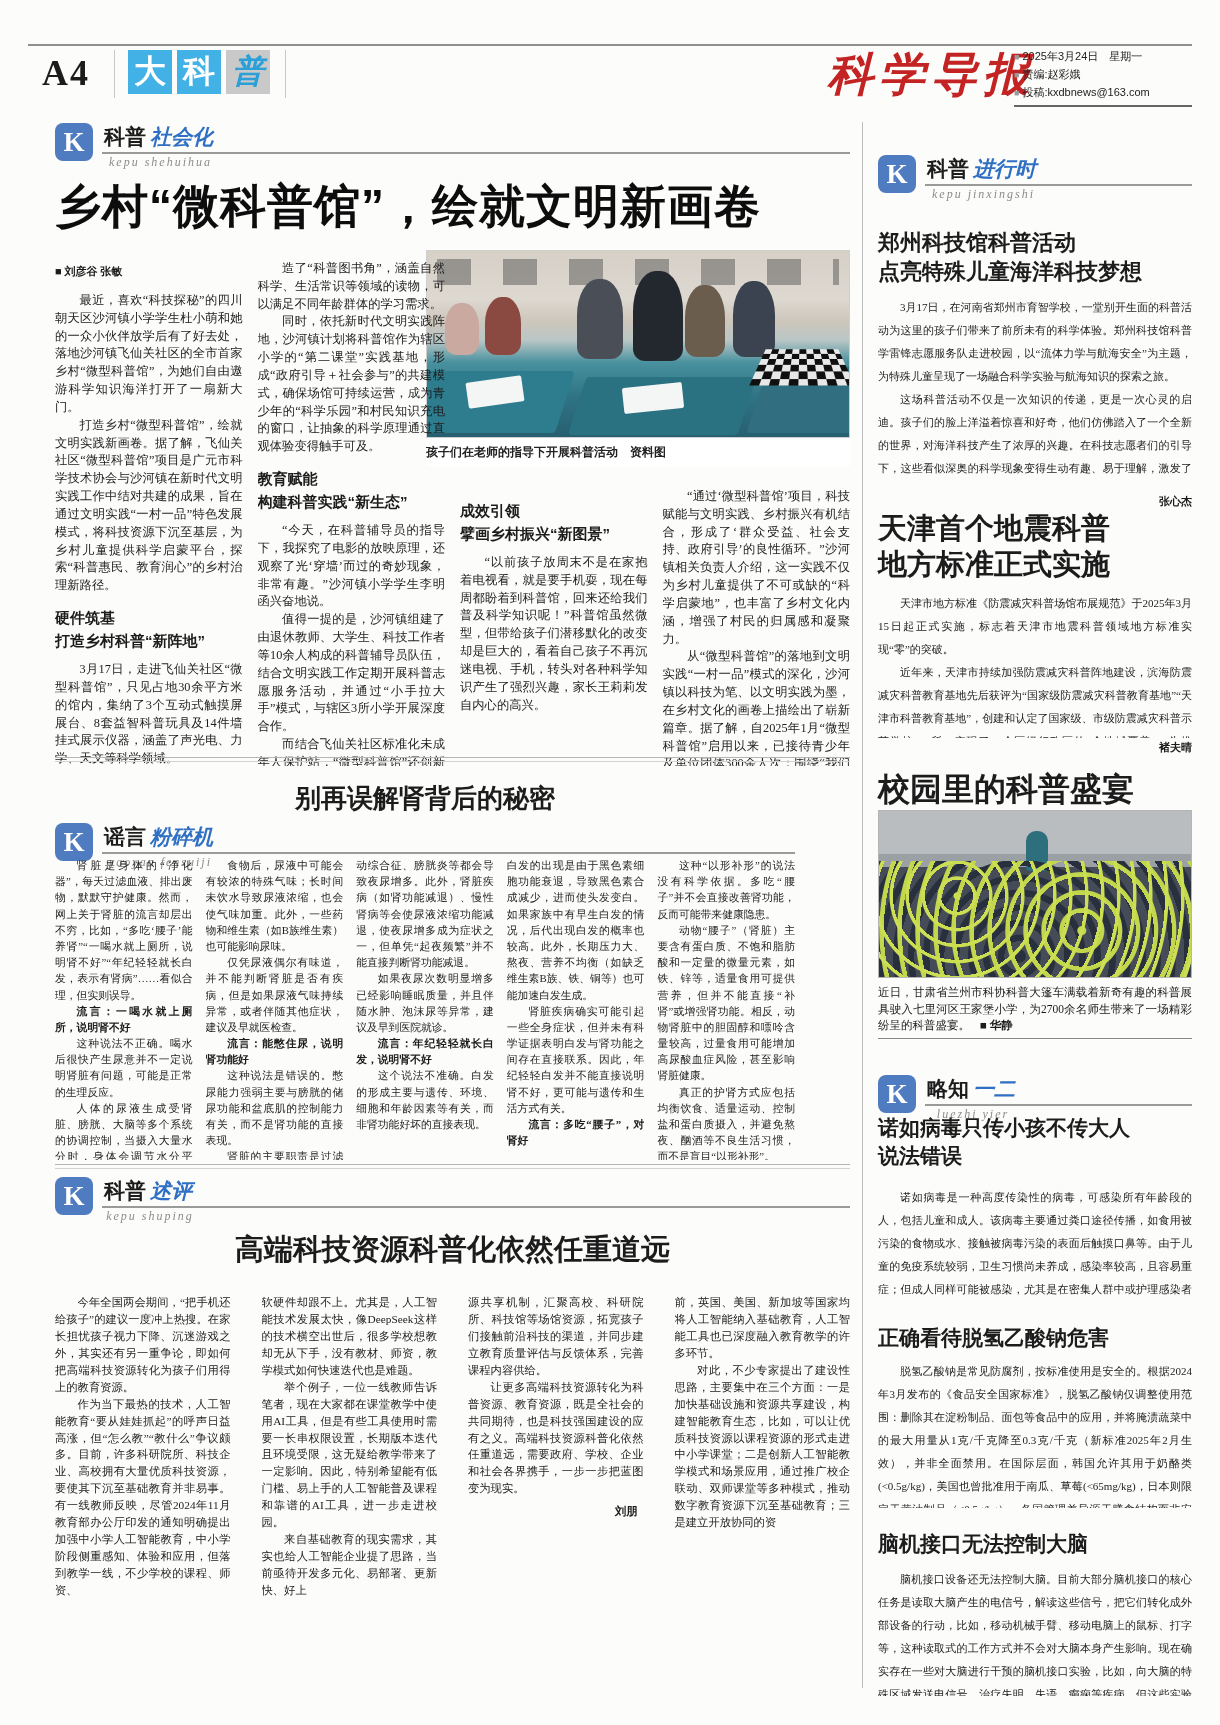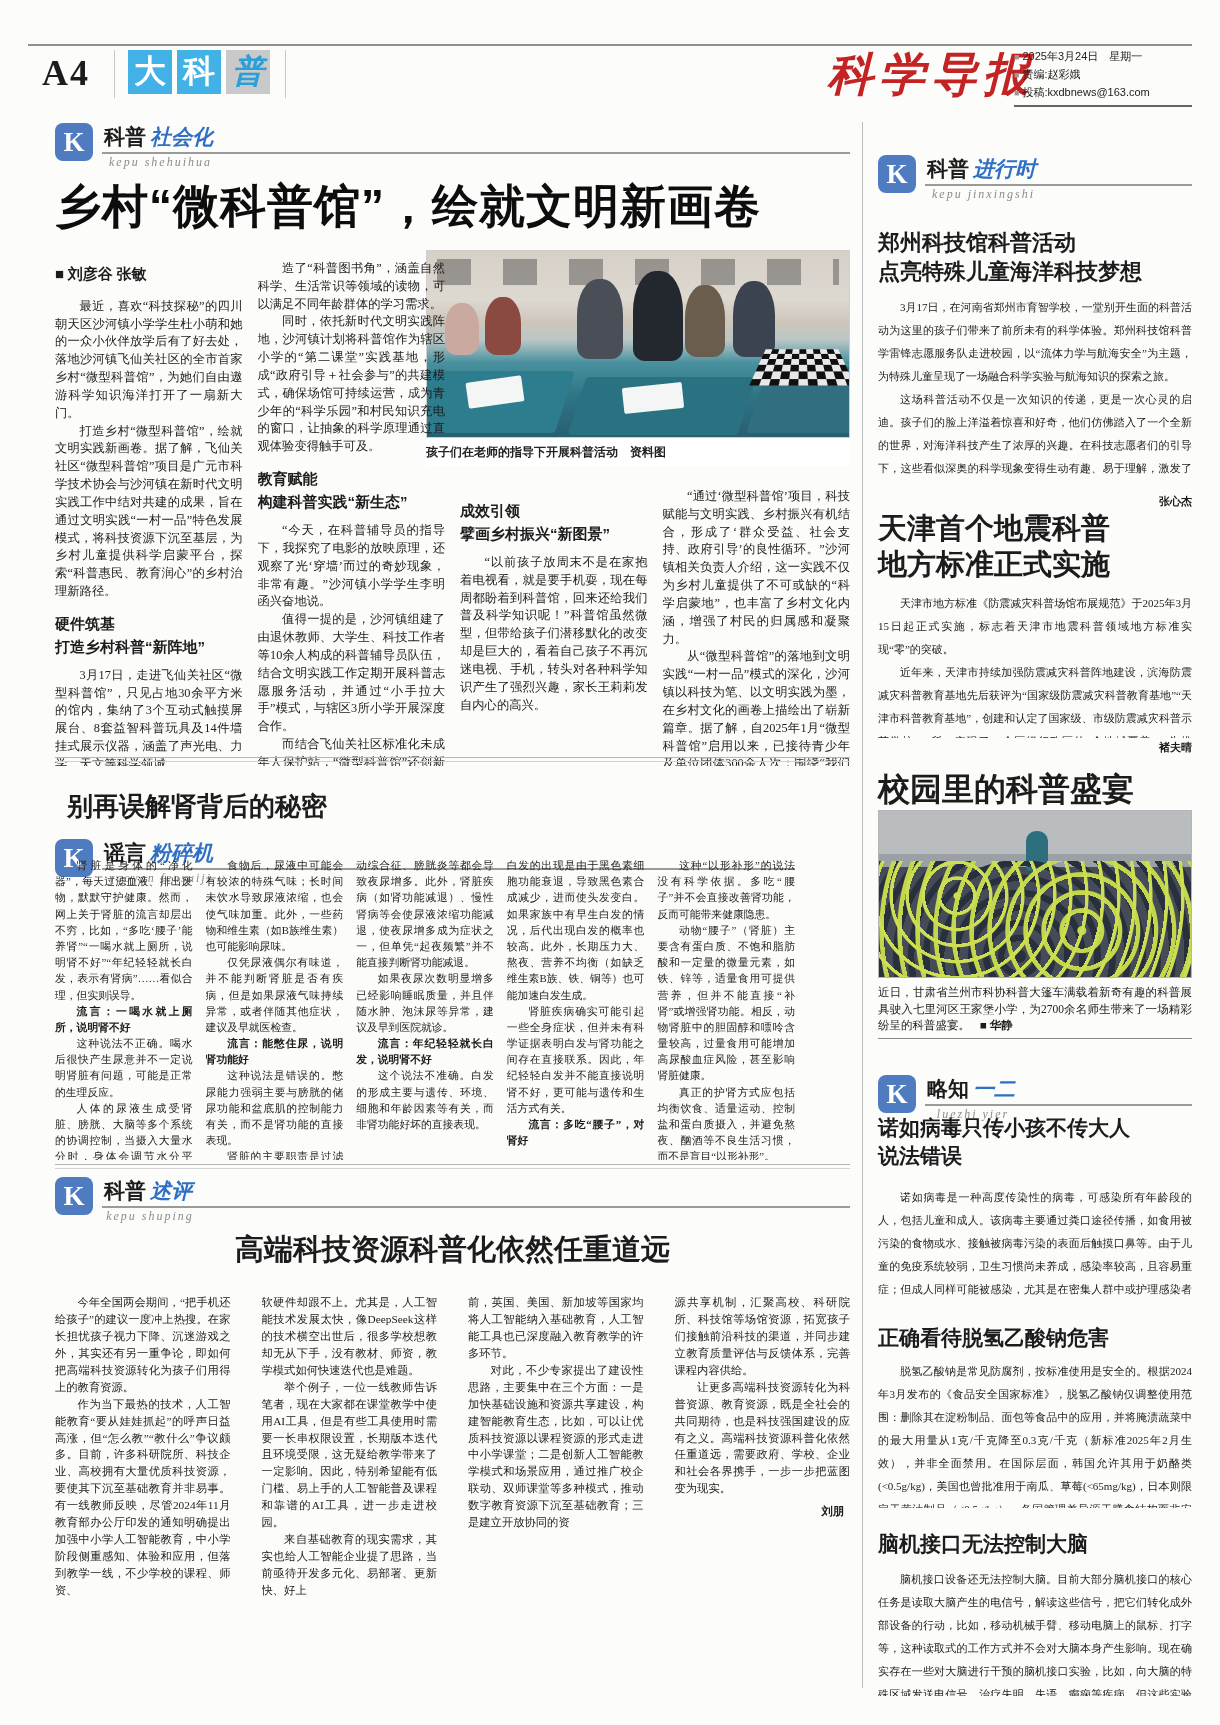--- a/index.html
+++ b/index.html
@@ -29,21 +29,21 @@
   .bt-black{font-weight:bold;font-family:"Liberation Serif",serif;}
   .bt-accent{color:#2f6fc4;font-weight:bold;font-style:italic;margin-left:4px;font-family:"Liberation Serif",serif;}
   .badge-pinyin{font:italic 12px "Liberation Serif",serif;color:#8b8b8b;letter-spacing:2px;text-align:center;padding-top:1px;}
   .badge-rule{flex:1;border-top:2px solid #9a9a9a;margin-top:34px;}
   
   .sec-main{position:absolute;left:55px;top:118px;width:795px;height:650px;}
   .main-headline{margin:10px 0 0;font:900 46px/1.15 "Liberation Sans",sans-serif;color:#0d0d0d;letter-spacing:1px;}
   .main-cols{position:absolute;left:0;right:0;top:142px;bottom:2px;display:flex;gap:15px;}
   .mcol{flex:1;overflow:hidden;font-size:12.3px;line-height:1.45;text-align:justify;}
   .mcol p{margin:0;text-indent:2em;}
-  .byline-top{font-weight:bold;margin:4px 0 12px;font-size:15px;}
+  .byline-top{font-weight:bold;margin:4px 0 12px;font-size:11px;}
   .sub-head{font:bold 15px/1.4 "Liberation Sans",sans-serif;margin:12px 0 2px;}
   .sub-head2{font:bold 15px/1.4 "Liberation Sans",sans-serif;margin:0 0 10px;}
   .under-photo{padding-top:228px;}
   .photo-main{position:absolute;top:132px;right:0;width:424px;height:216px;background:#fff;}
   .photo-main-img{height:186px;border:1px solid #cfcfcf;position:relative;overflow:hidden;
      background:linear-gradient(180deg,#d6d0c7 0,#ddd8d0 26%,#cdc6bb 38%,#b9c6c6 48%,#49919e 60%,#2f7486 78%,#275f70 100%);}
   .frames{position:absolute;top:8px;left:10px;right:10px;height:26px;
      background:repeating-linear-gradient(90deg,#565656 0 34px,transparent 34px 66px);opacity:.5;}
   .pp{position:absolute;border-radius:45% 45% 12px 12px;}
   .pp1{left:150px;top:28px;width:46px;height:80px;background:#4a4f57;}
@@ -63,21 +63,21 @@
   .chess{position:absolute;right:4px;top:90px;width:86px;height:46px;
      background:repeating-conic-gradient(#101010 0 25%,#e8e8e8 0 50%);background-size:16px 16px;
      transform:perspective(80px) rotateX(40deg);}
   .photo-caption{font:bold 12px/28px "Liberation Sans",sans-serif;color:#222;}
   
   .sec-divider{position:absolute;left:55px;width:795px;height:3px;
      border-top:1px solid #b5b5b5;border-bottom:1px solid #d2d2d2;}
   .vdiv{position:absolute;left:862px;top:122px;height:1566px;border-left:1px solid #bcbcbc;}
   
   .sec-kidney{position:absolute;left:55px;top:763px;width:740px;height:397px;}
-  .kidney-headline{margin:12px;text-align:left;font:bold 26px/1.2 "Liberation Sans",sans-serif;padding-top:16px;}
+  .kidney-headline{margin:4px;text-align:center;font:bold 26px/1.2 "Liberation Sans",sans-serif;padding-top:16px;}
   .sec-kidney .badge{margin-top:4px;}
   .kidney-cols{position:absolute;top:94px;left:0;right:0;bottom:0;display:flex;gap:13px;}
   .kcol{flex:1;overflow:hidden;font-size:10.8px;line-height:1.5;text-align:justify;}
   .kcol p{margin:0;text-indent:2em;}
   .rumor{font-weight:bold;text-indent:2em;margin:0;}
   
   .sec-review{position:absolute;left:55px;top:1172px;width:795px;height:506px;}
   .review-headline{text-align:center;font:bold 29px/1.2 "Liberation Sans",sans-serif;margin:8px 0 0;}
   .review-cols{position:absolute;top:122px;bottom:0;left:0;right:0;display:flex;gap:31px;}
   .rcol{flex:1;overflow:hidden;font-size:11.3px;line-height:1.5;text-align:justify;}
@@ -253,27 +253,27 @@
       <div class="rcol">
         <p>今年全国两会期间，“把手机还给孩子”的建议一度冲上热搜。在家长担忧孩子视力下降、沉迷游戏之外，其实还有另一重争论，即如何把高端科技资源转化为孩子们用得上的教育资源。</p>
         <p>作为当下最热的技术，人工智能教育“要从娃娃抓起”的呼声日益高涨，但“怎么教”“教什么”争议颇多。目前，许多科研院所、科技企业、高校拥有大量优质科技资源，要使其下沉至基础教育并非易事。有一线教师反映，尽管2024年11月教育部办公厅印发的通知明确提出加强中小学人工智能教育，中小学阶段侧重感知、体验和应用，但落到教学一线，不少学校的课程、师资、</p>
       </div>
       <div class="rcol">
         <p style="text-indent:0">软硬件却跟不上。尤其是，人工智能技术发展太快，像DeepSeek这样的技术横空出世后，很多学校想教却无从下手，没有教材、师资，教学模式如何快速迭代也是难题。</p>
         <p>举个例子，一位一线教师告诉笔者，现在大家都在课堂教学中使用AI工具，但是有些工具使用时需要一长串权限设置，长期版本迭代且环境受限，这无疑给教学带来了一定影响。因此，特别希望能有低门槛、易上手的人工智能普及课程和靠谱的AI工具，进一步走进校园。</p>
         <p>来自基础教育的现实需求，其实也给人工智能企业提了思路，当前亟待开发多元化、易部署、更新快、好上</p>
       </div>
       <div class="rcol">
-        <p style="text-indent:0">前，英国、美国、新加坡等国家均将人工智能纳入基础教育，人工智能工具也已深度融入教育教学的许多环节。</p>
-        <p>对此，不少专家提出了建设性思路，主要集中在三个方面：一是加快基础设施和资源共享建设，构建智能教育生态，比如，可以让优质科技资源以课程资源的形式走进中小学课堂；二是创新人工智能教学模式和场景应用，通过推广校企联动、双师课堂等多种模式，推动数字教育资源下沉至基础教育；三是建立开放协同的资</p>
-      </div>
-      <div class="rcol">
         <p style="text-indent:0">源共享机制，汇聚高校、科研院所、科技馆等场馆资源，拓宽孩子们接触前沿科技的渠道，并同步建立教育质量评估与反馈体系，完善课程内容供给。</p>
         <p>让更多高端科技资源转化为科普资源、教育资源，既是全社会的共同期待，也是科技强国建设的应有之义。高端科技资源科普化依然任重道远，需要政府、学校、企业和社会各界携手，一步一步把蓝图变为现实。</p>
         <div class="col-byline">刘朋</div>
+      </div>
+      <div class="rcol">
+        <p style="text-indent:0">前，英国、美国、新加坡等国家均将人工智能纳入基础教育，人工智能工具也已深度融入教育教学的许多环节。</p>
+        <p>对此，不少专家提出了建设性思路，主要集中在三个方面：一是加快基础设施和资源共享建设，构建智能教育生态，比如，可以让优质科技资源以课程资源的形式走进中小学课堂；二是创新人工智能教学模式和场景应用，通过推广校企联动、双师课堂等多种模式，推动数字教育资源下沉至基础教育；三是建立开放协同的资</p>
       </div>
     </div>
   </section>
 
   <aside class="sidebar">
 
     <div class="sb badge" style="top:32px">
       <span class="k-sq">K</span>
       <span class="badge-mid">
         <span class="badge-title"><span class="bt-black">科普</span><span class="bt-accent">进行时</span></span>

